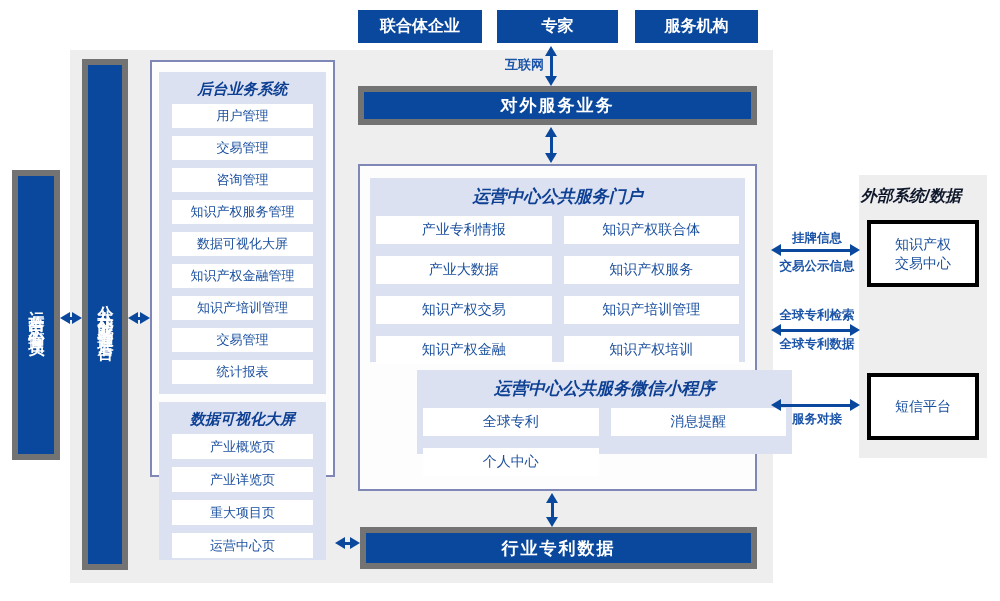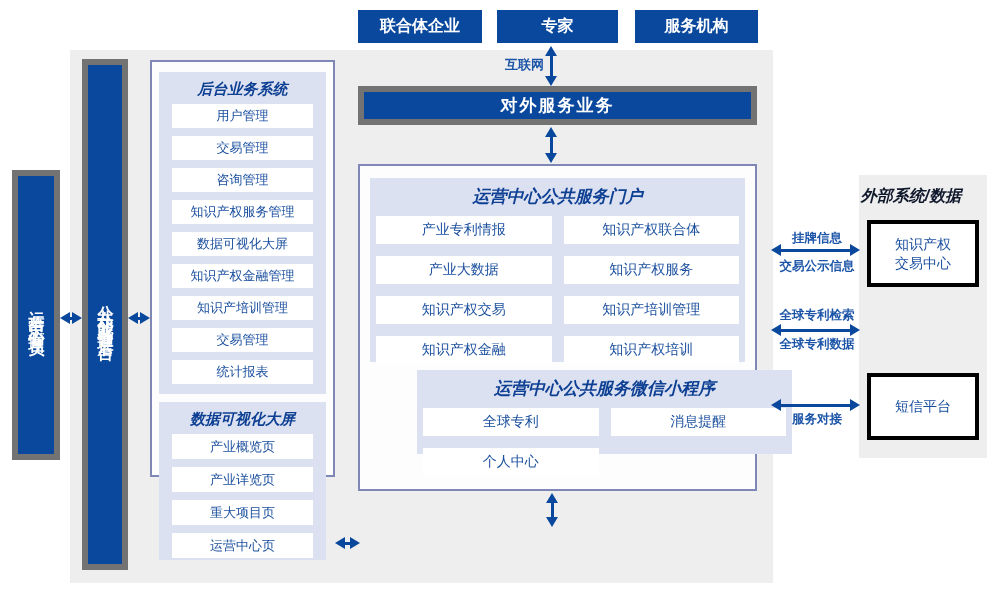--- a/index.html
+++ b/index.html
@@ -153,20 +153,23 @@
       <div class="ptitle">运营中心公共服务微信小程序</div>
       <div class="grid2">
         <div class="chip">全球专利</div>
         <div class="chip">消息提醒</div>
         <div class="chip">个人中心</div>
       </div>
     </div>
   </div>
 
   <div class="arrow av" style="left:551px;top:502px;height:16px;"></div>
+  <div class="bluebox bar-ind">
+      <span>行业专利数据</span>
+    </div>
   <div class="arrow ah" style="left:344px;top:542px;width:7px;"></div>
 
   <div class="ext-title">外部系统/数据</div>
   <div class="ext-box e1">知识产权
 交易中心</div>
   <div class="ext-box e3">短信平台</div>
 
   <div class="lbl" style="left:770px;top:230px;width:94px;">挂牌信息</div>
   <div class="arrow ah" style="left:780px;top:249px;width:71px;"></div>
   <div class="lbl" style="left:765px;top:258px;width:104px;">交易公示信息</div>

